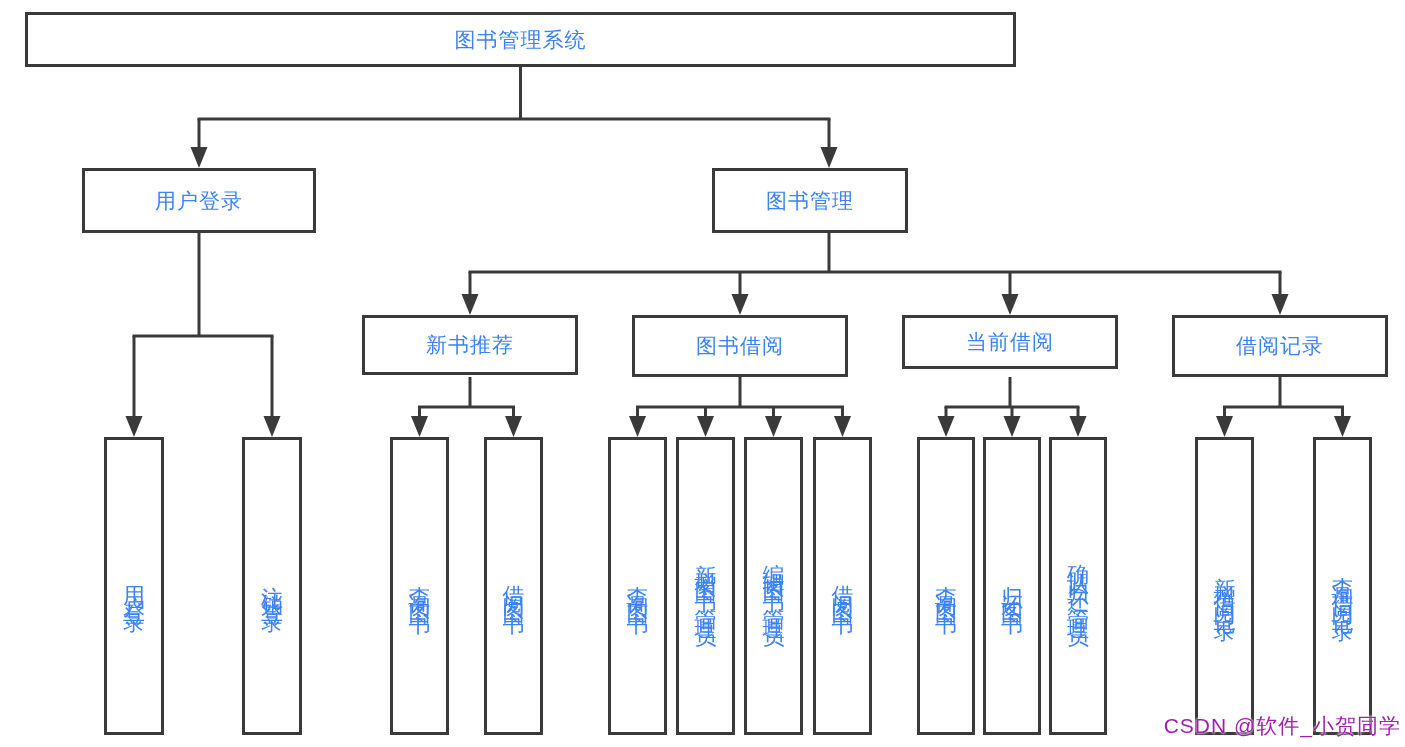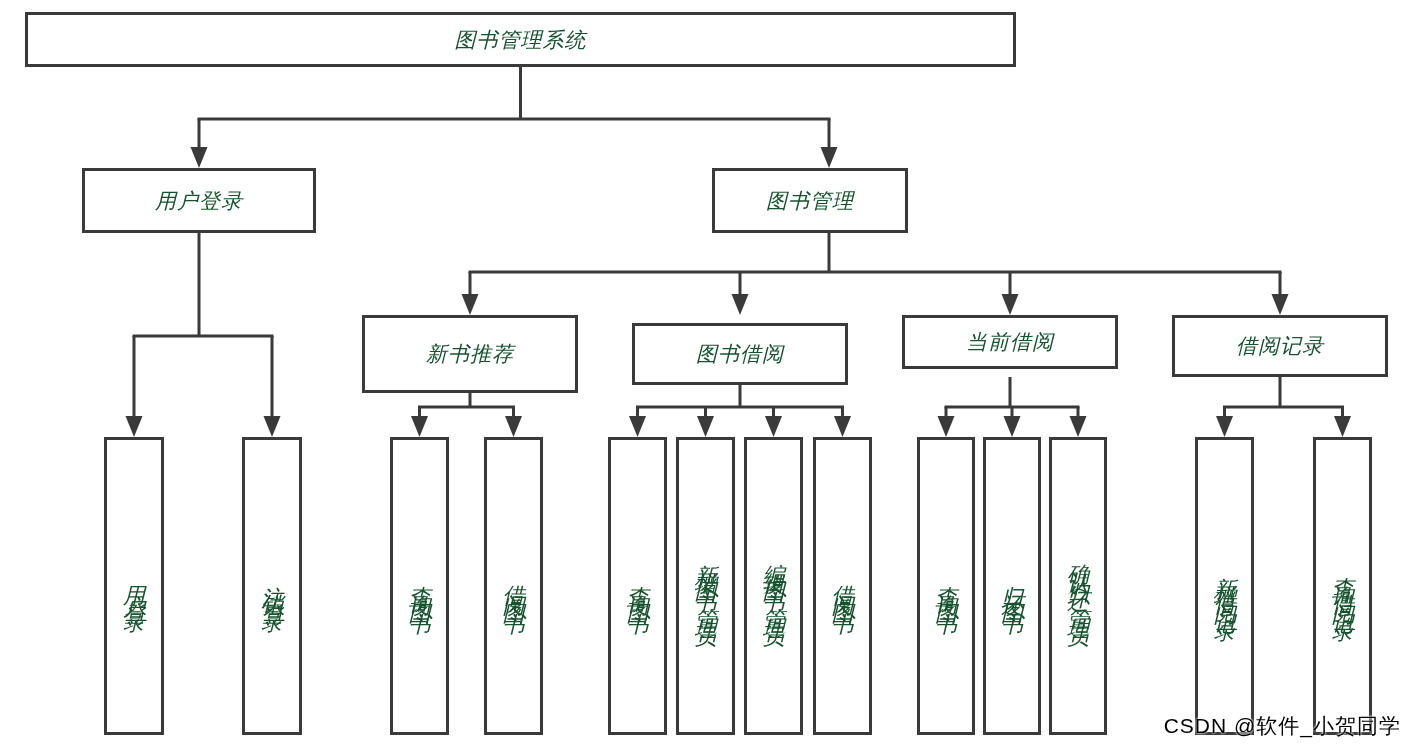--- a/index.html
+++ b/index.html
@@ -32,42 +32,41 @@
     fill: #3a3a3a;
   }
   .node {
     position: absolute;
     box-sizing: border-box;
     border: 3px solid #3a3a3a;
     background: #ffffff;
     display: flex;
     align-items: center;
     justify-content: center;
-    color: #14532d;
-    font-style: italic;
+    color: #3b82f6;
   }
   .hnode {
     font-size: 21px;
     letter-spacing: 1px;
     white-space: nowrap;
   }
   .leaf .leaf-label {
     writing-mode: vertical-rl;
     text-orientation: mixed;
     font-size: 22px;
     letter-spacing: 9px;
     line-height: 1;
     white-space: nowrap;
   }
   #watermark {
     position: absolute;
     top: 712px;
     right: 4px;
     font-size: 21px;
-    color: #000000;
+    color: #a21caf;
     letter-spacing: 1px;
     text-shadow: 0 0 3px #ffffff, 0 0 2px #ffffff;
     z-index: 10;
     white-space: nowrap;
   }
 </style>
 </head>
 <body>
 
 <div id="canvas">
@@ -125,22 +124,22 @@
       <polygon points="1216,416 1233,416 1224.5,437"></polygon>
       <line x1="1342.5" y1="407" x2="1342.5" y2="421"></line>
       <polygon points="1334,416 1351,416 1342.5,437"></polygon>
     </svg>
 
   <div class="node hnode" style="left: 25px; top: 12px; width: 991px; height: 55px;">图书管理系统</div>
 
   <div class="node hnode" style="left: 82px; top: 168px; width: 234px; height: 65px;">用户登录</div>
   <div class="node hnode" style="left: 712px; top: 168px; width: 196px; height: 65px;">图书管理</div>
 
-  <div class="node hnode" style="left: 362px; top: 315px; width: 216px; height: 78px;">新书推荐</div>
-  <div class="node hnode" style="left: 632px; top: 323px; width: 216px; height: 62px;">图书借阅</div>
+  <div class="node hnode" style="left: 362px; top: 315px; width: 216px; height: 60px;">新书推荐</div>
+  <div class="node hnode" style="left: 632px; top: 315px; width: 216px; height: 62px;">图书借阅</div>
   <div class="node hnode" style="left: 902px; top: 315px; width: 216px; height: 54px;">当前借阅</div>
   <div class="node hnode" style="left: 1172px; top: 315px; width: 216px; height: 62px;">借阅记录</div>
 
   <div class="node leaf" style="left: 104px; top: 437px; width: 60px; height: 298px;">
     <span class="leaf-label">用户登录</span>
   </div>
   <div class="node leaf" style="left: 242px; top: 437px; width: 60px; height: 298px;">
     <span class="leaf-label">注销登录</span>
   </div>
 

